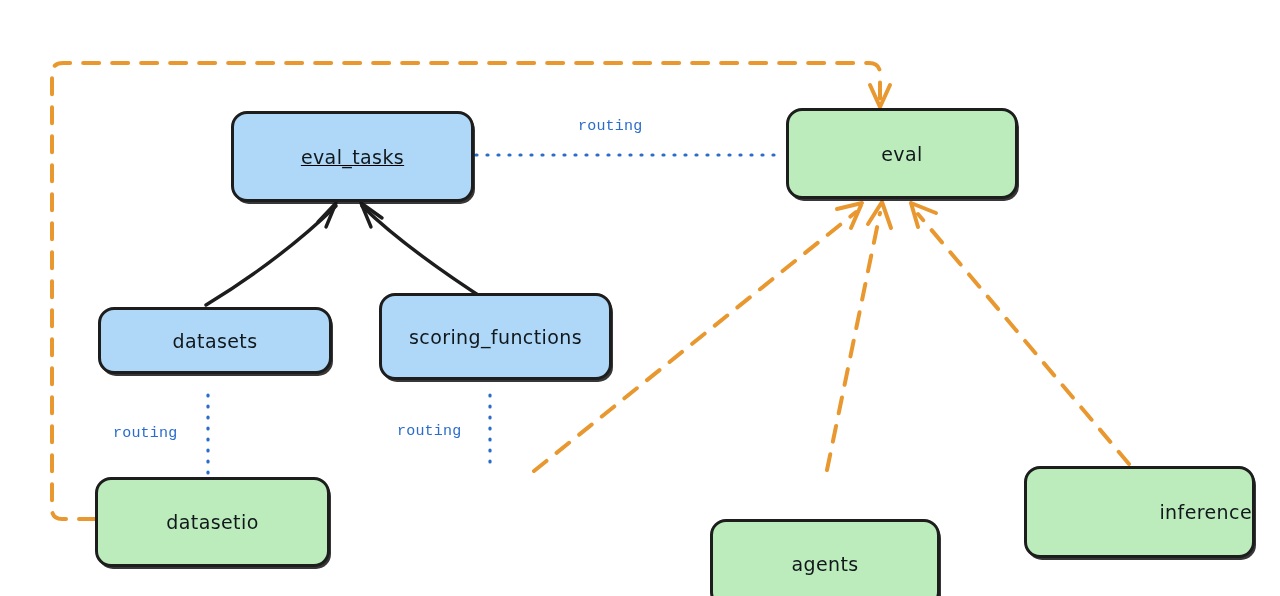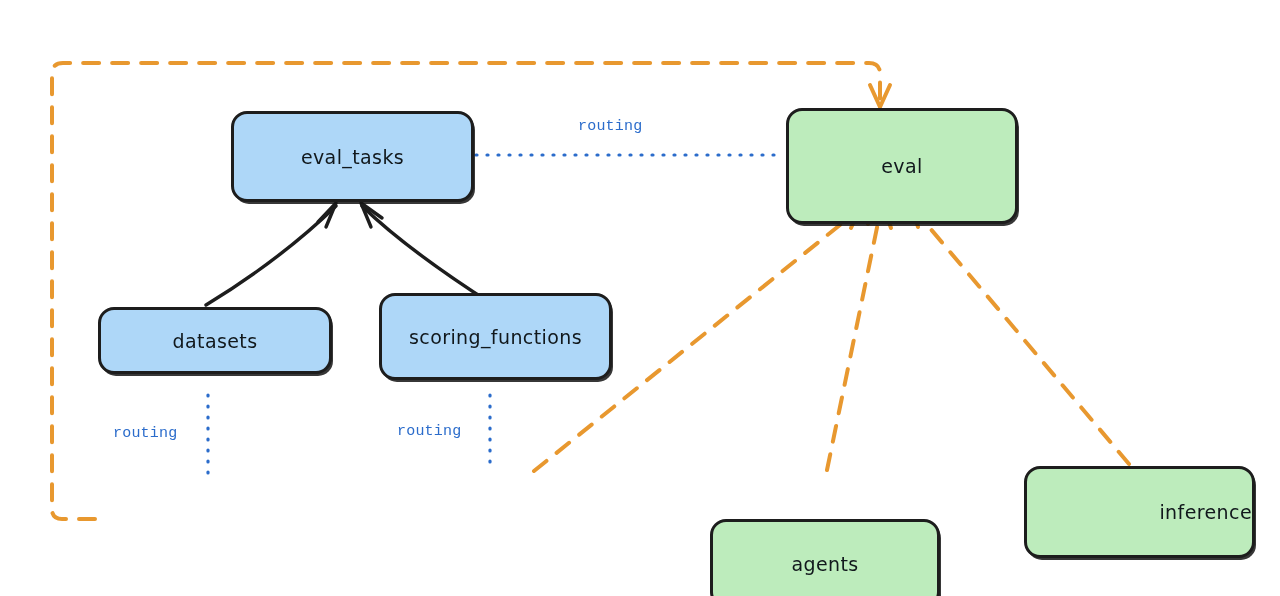--- a/index.html
+++ b/index.html
@@ -110,36 +110,39 @@
       <path d="M 911 203 L 918 227 M 911 203 L 936 213" fill="none" stroke="#e8982f" stroke-width="4" stroke-linecap="round"></path>
     </g>
   </svg>
 
   <div class="edge-label" style="left:578px; top:118px;">routing</div>
 
   <div class="edge-label" style="left:113px; top:425px;">routing</div>
 
   <div class="edge-label" style="left:397px; top:423px;">routing</div>
 
-  <div class="node api" style="left:231px; top:111px; width:243px; height:91px;">
+  <div class="node api" style="left:231px; top:111px; width:243px; height:91px;text-decoration:underline;">
     <span class="node-label">eval_tasks</span>
   </div>
 
-  <div class="node provider" style="left:786px; top:108px; width:232px; height:116px;">
+  <div class="node provider" style="left:786px; top:108px; width:232px; height:91px;">
     <span class="node-label">eval</span>
   </div>
 
   <div class="node api" style="left:98px; top:307px; width:234px; height:67px;">
     <span class="node-label">datasets</span>
   </div>
 
   <div class="node api" style="left:379px; top:293px; width:233px; height:87px;">
     <span class="node-label">scoring_functions</span>
   </div>
 
+  <div class="node provider" style="left:95px; top:477px; width:235px; height:90px;">
+    <span class="node-label">datasetio</span>
+  </div>
 
 
   <div class="node provider" style="left:710px; top:471px; width:230px; height:89px;margin-top:48px;">
     <span class="node-label">agents</span>
   </div>
 
   <div class="node provider" style="left:1024px; top:466px; width:231px; height:92px;justify-content:flex-end;">
     <span class="node-label">inference</span>
   </div>
 

